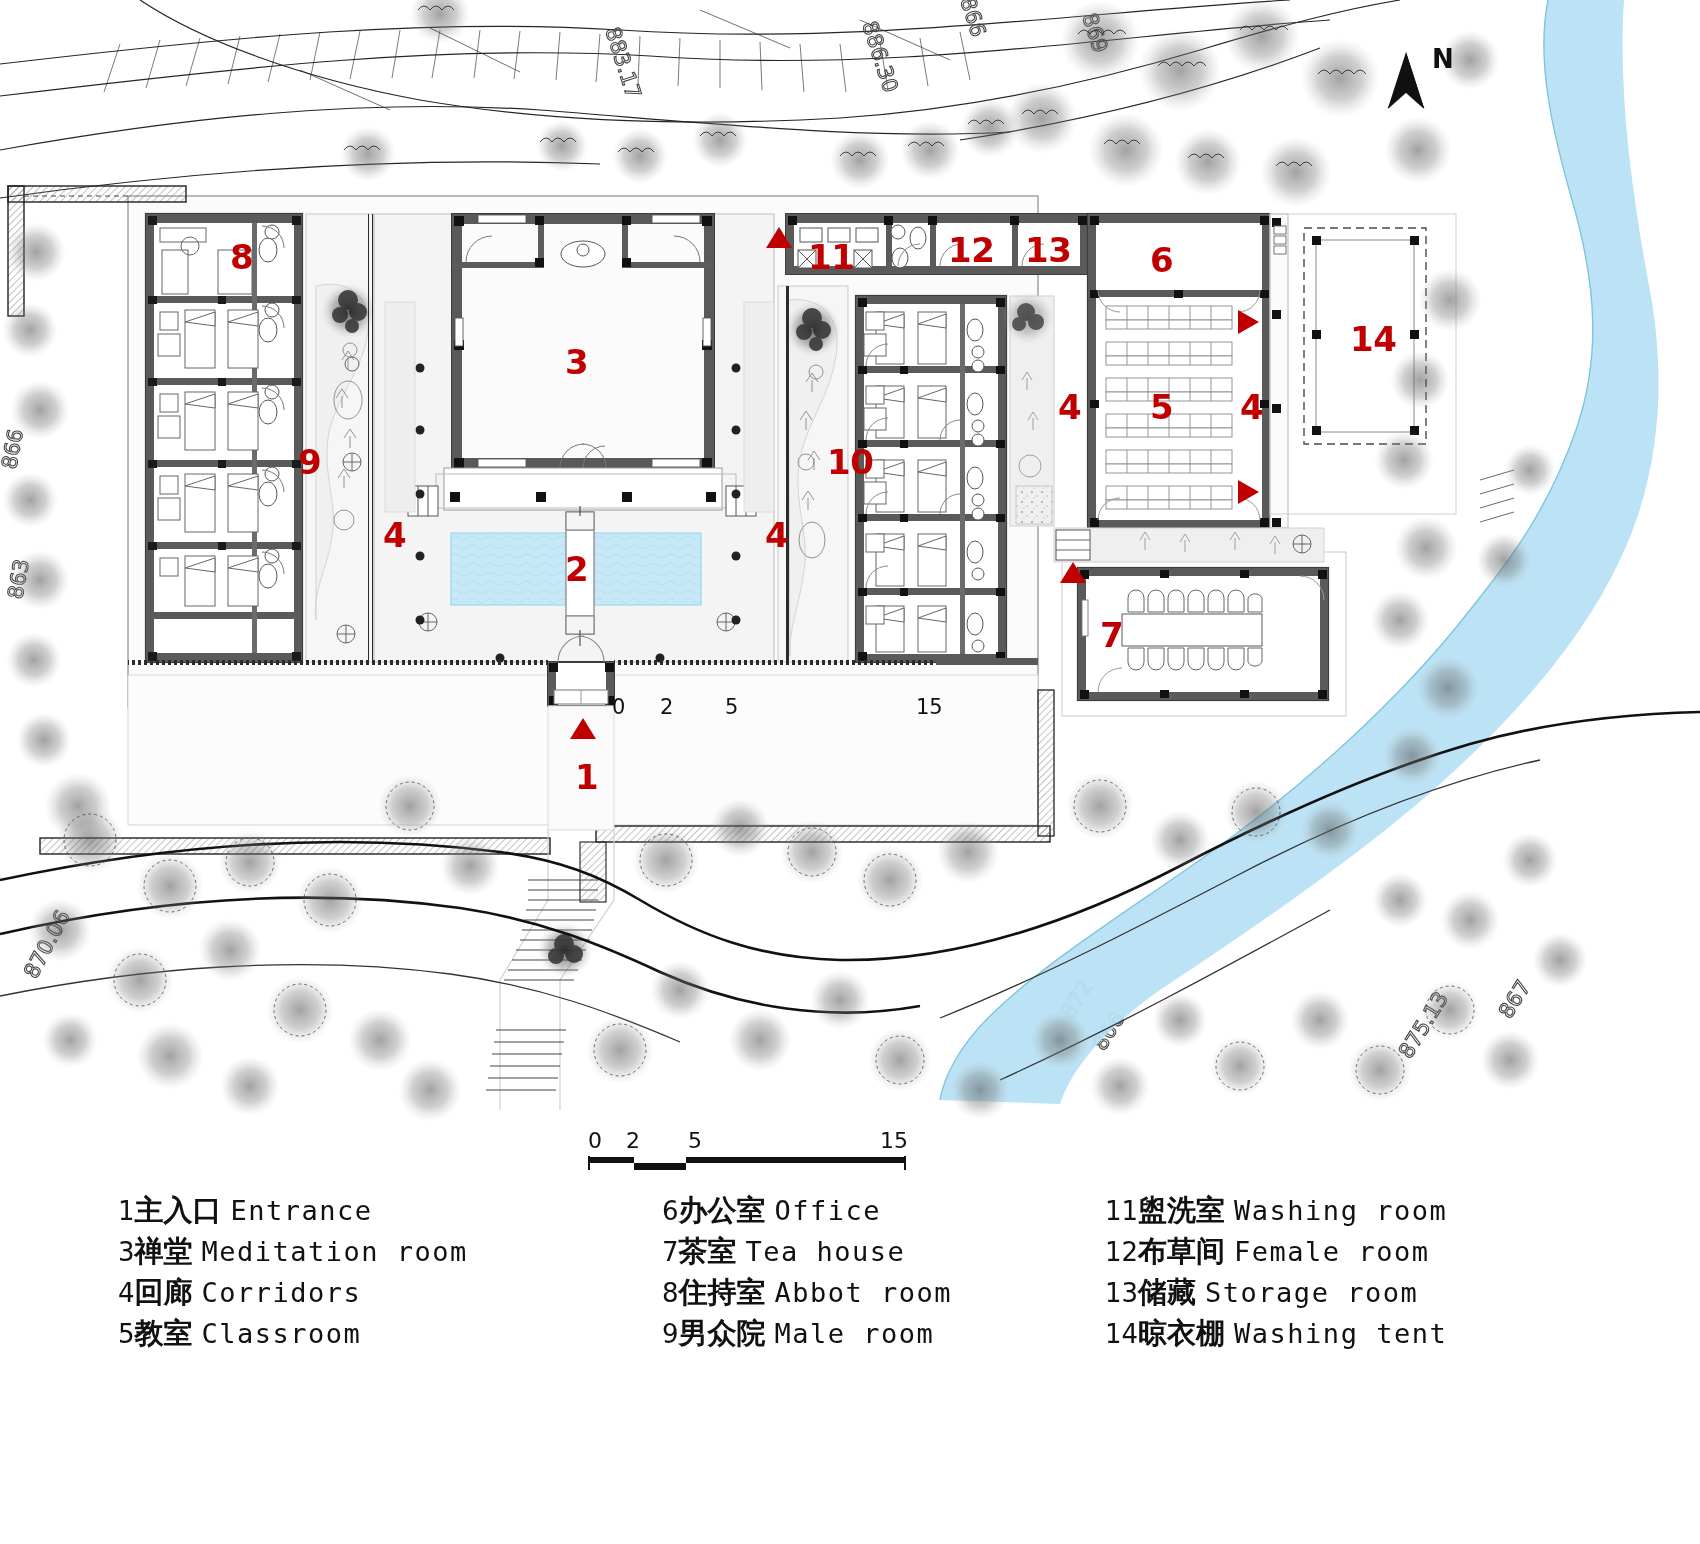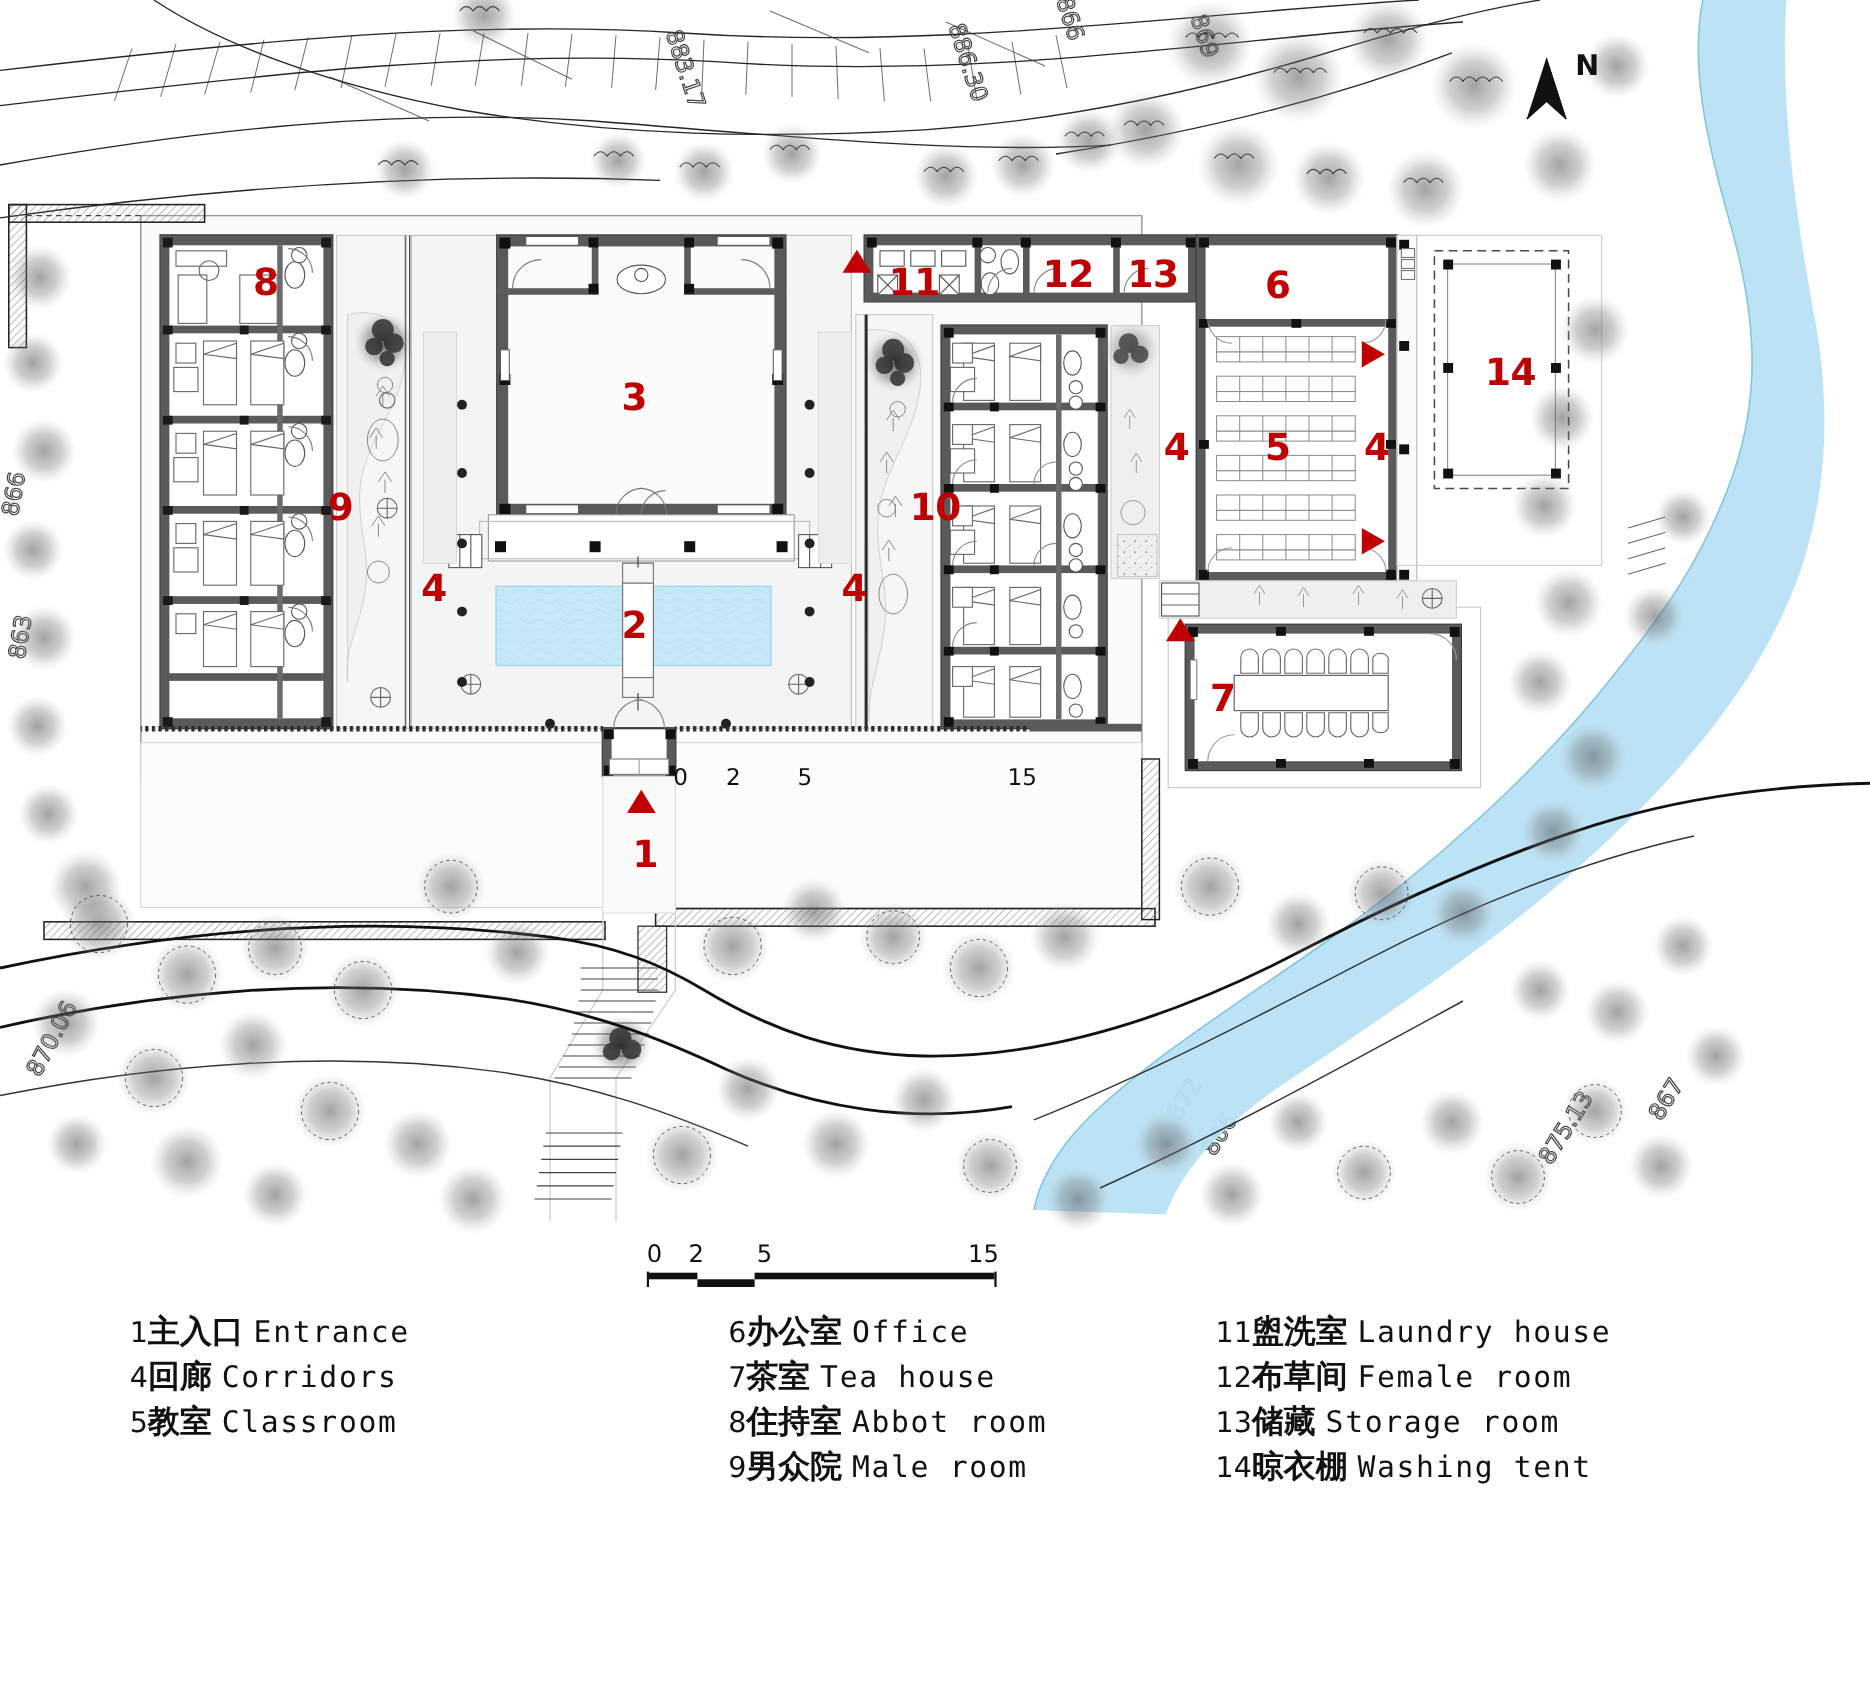--- a/index.html
+++ b/index.html
@@ -1126,30 +1126,31 @@
       <div class="seg" style="left:2px;top:1px;width:44px;height:6px;"></div>
       <div class="seg" style="left:46px;top:7px;width:52px;height:7px;"></div>
       <div class="seg" style="left:98px;top:1px;width:218px;height:6px;"></div>
       <div class="tickend" style="left:316px;"></div>
     </div>
   </div>
 
   <div id="legend">
     <div class="legend-col" id="col1">
         <div class="legend-row"><span class="ln">1</span><span class="cn">主入口</span><span class="en">Entrance</span></div>
+        <div class="legend-row"><span class="ln">3</span><span class="cn">禅堂</span><span class="en">Meditation room</span></div>
         <div class="legend-row"><span class="ln">4</span><span class="cn">回廊</span><span class="en">Corridors</span></div>
         <div class="legend-row"><span class="ln">5</span><span class="cn">教室</span><span class="en">Classroom</span></div>
       </div>
     <div class="legend-col" id="col2">
         <div class="legend-row"><span class="ln">6</span><span class="cn">办公室</span><span class="en">Office</span></div>
         <div class="legend-row"><span class="ln">7</span><span class="cn">茶室</span><span class="en">Tea house</span></div>
         <div class="legend-row"><span class="ln">8</span><span class="cn">住持室</span><span class="en">Abbot room</span></div>
         <div class="legend-row"><span class="ln">9</span><span class="cn">男众院</span><span class="en">Male room</span></div>
       </div>
     <div class="legend-col" id="col3">
-        <div class="legend-row"><span class="ln">11</span><span class="cn">盥洗室</span><span class="en">Laundry house</span></div>
+        <div class="legend-row"><span class="ln">11</span><span class="cn">盥洗室</span><span class="en">Washing room</span></div>
         <div class="legend-row"><span class="ln">12</span><span class="cn">布草间</span><span class="en">Female room</span></div>
         <div class="legend-row"><span class="ln">13</span><span class="cn">储藏</span><span class="en">Storage room</span></div>
         <div class="legend-row"><span class="ln">14</span><span class="cn">晾衣棚</span><span class="en">Washing tent</span></div>
       </div>
   </div>
 
 </div>
 
 </body></html>

